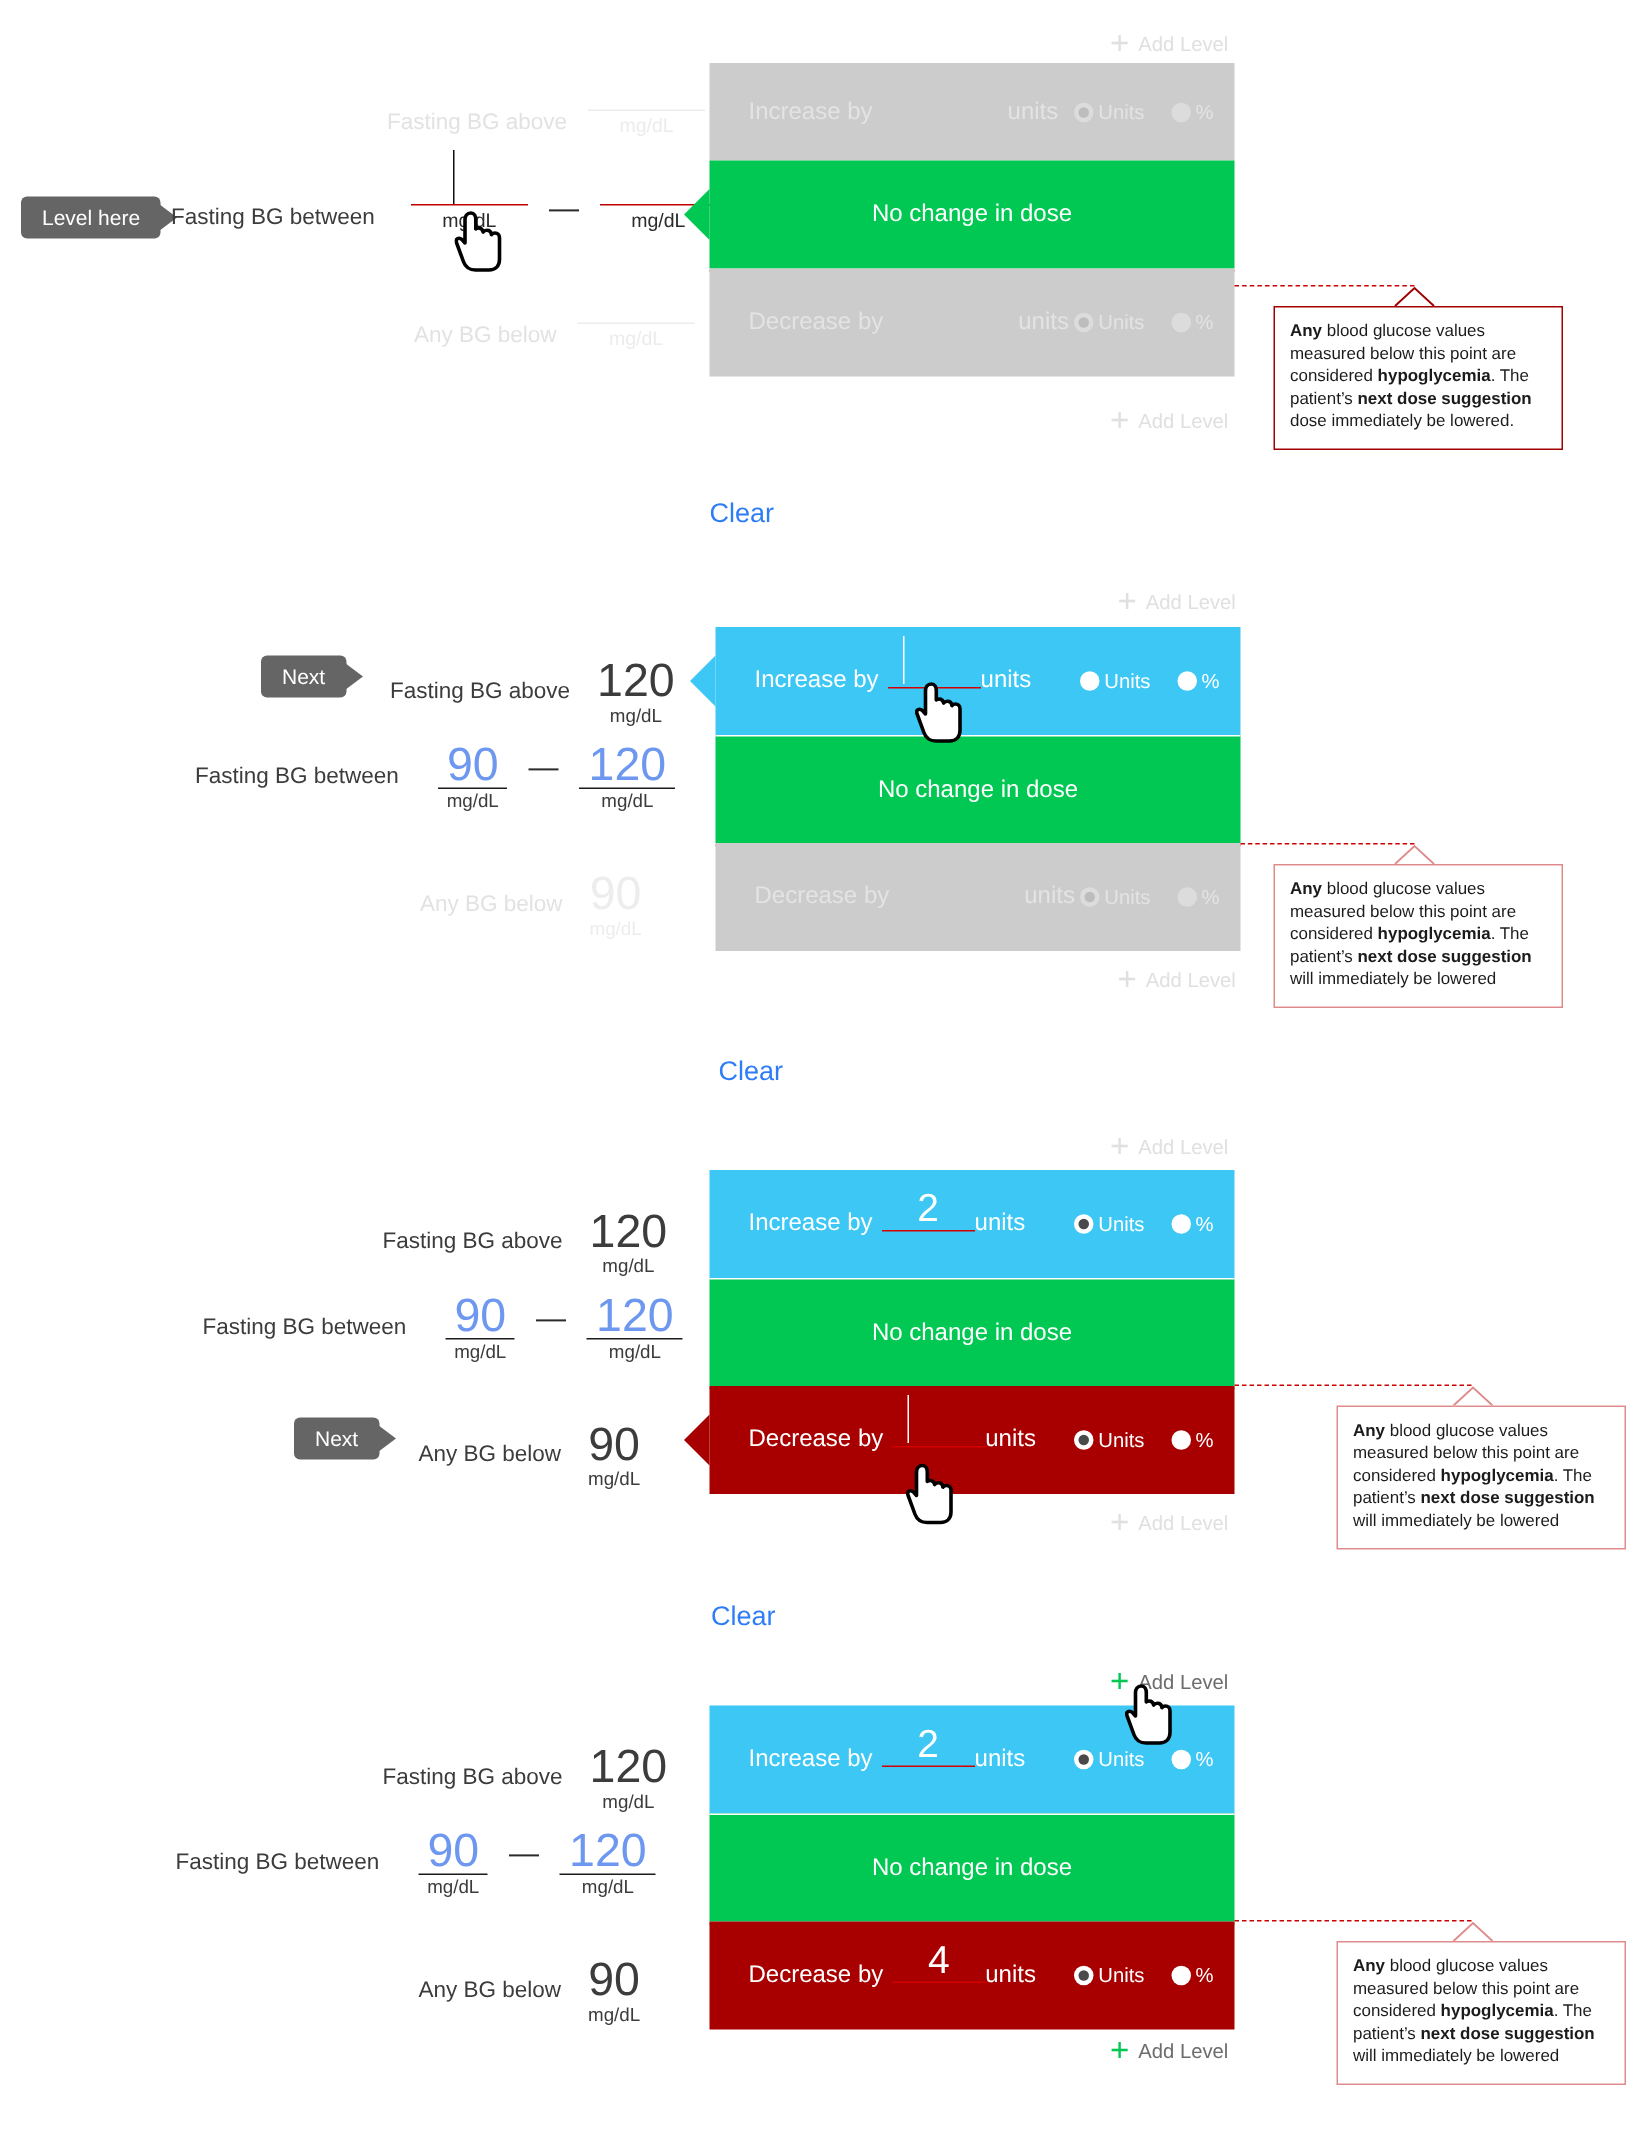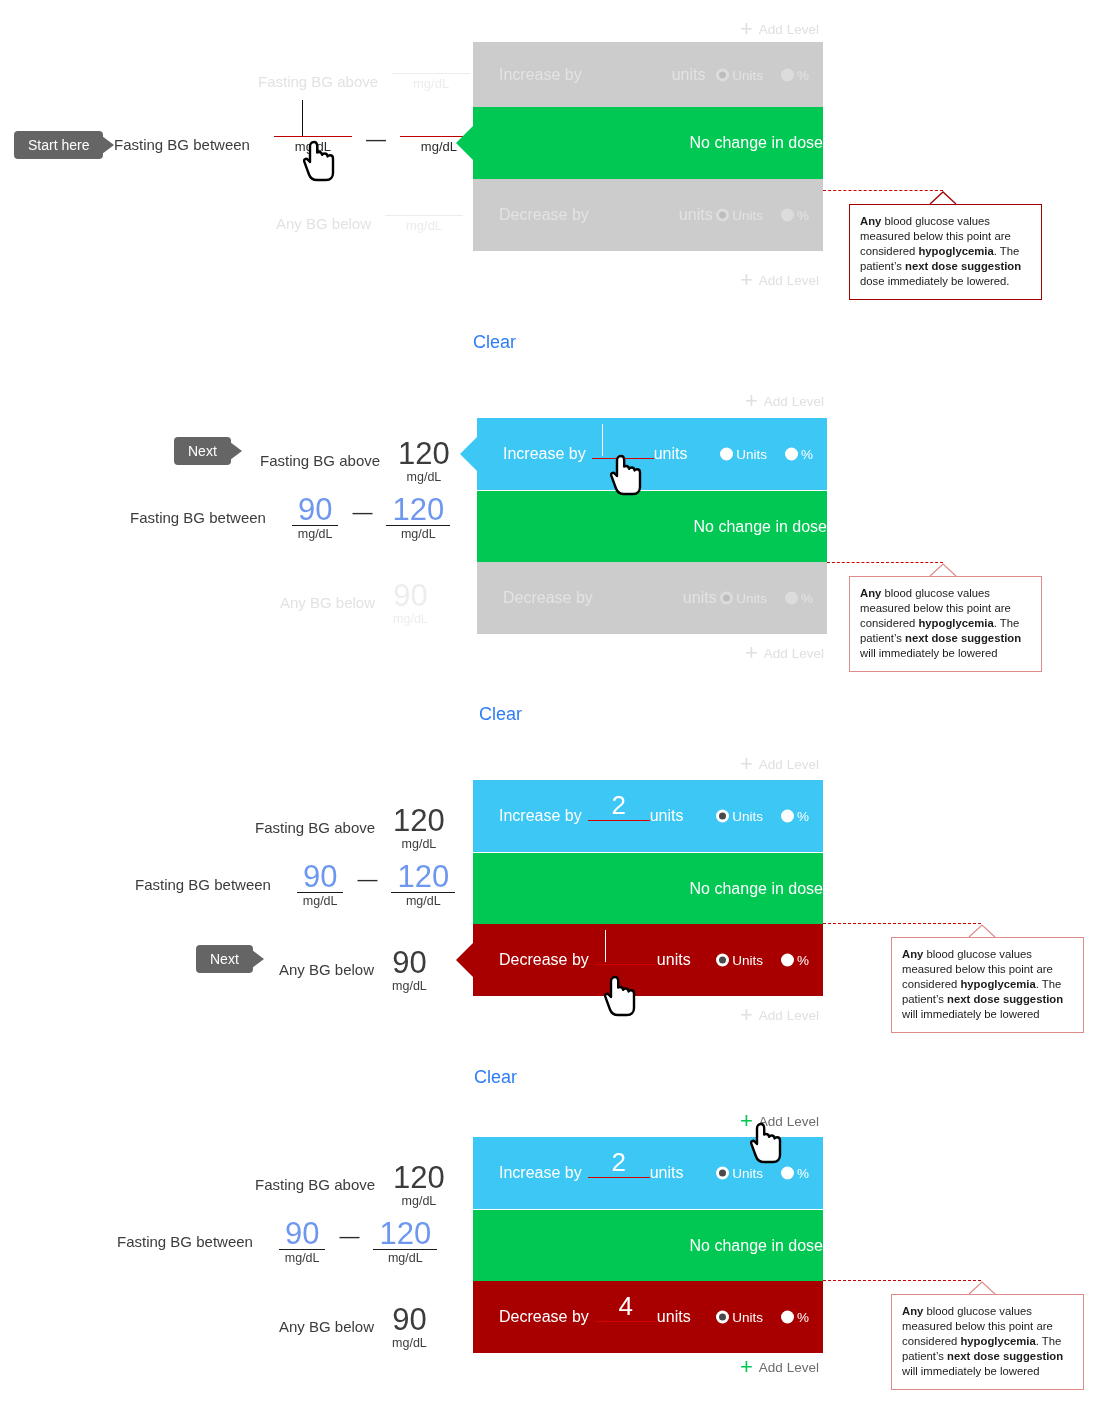--- a/index.html
+++ b/index.html
@@ -41,21 +41,21 @@
   .badge .body{background:#656565;color:#fff;font-size:14px;
     padding:7px 14px;border-radius:4px;line-height:1;}
   .badge .tip{width:0;height:0;border-top:9px solid transparent;border-bottom:9px solid transparent;
     border-left:12px solid #656565;margin-left:-1px;}
 
   
   .panel{position:absolute;width:350px;}
   .band{position:relative;height:65px;display:flex;align-items:center;box-sizing:border-box;}
   .band .txt{color:#fff;font-size:16px;white-space:nowrap;display:flex;align-items:flex-end;}
   .band.inc{background:#3cc7f5;}
-  .band.nochange{background:#00c853;justify-content:flex-end;}
+  .band.nochange{background:#00c853;justify-content:center;}
   .band.dec{background:#a80000;}
   .band.off{background:#cccccc;}
   .band.off .txt{color:#e3e3e3;}
 
   .bandpad{padding-left:26px;}
   .blank{display:inline-block;width:62px;border-bottom:1.6px solid #d40000;height:1px;
          position:relative;margin:0 0 4px 0;}
   .blank.none{border-bottom:none;}
   .blank .num{position:absolute;left:0;right:0;bottom:2px;text-align:center;
               font-size:26px;color:#fff;line-height:1;}
@@ -112,21 +112,21 @@
 <div class="stage">
 
 <div class="block" style="top:0;height:370px;">
 
   <div class="addlevel off" style="left:740px;top:18px;">
     <span class="plus">+</span>
     <span>Add Level</span>
   </div>
 
   <div class="badge" style="left:14px;top:131px;">
-    <div class="body">Start here</div>
+    <div class="body">Level here</div>
     <div class="tip"></div>
   </div>
 
   <div class="crit dim" style="left:258px;top:73px;">
     <span class="lbl">Fasting BG above</span>
     <div class="field" style="margin-left:14px;">
       <span class="line gray"></span>
       <span class="un gray">mg/dL</span>
     </div>
   </div>

